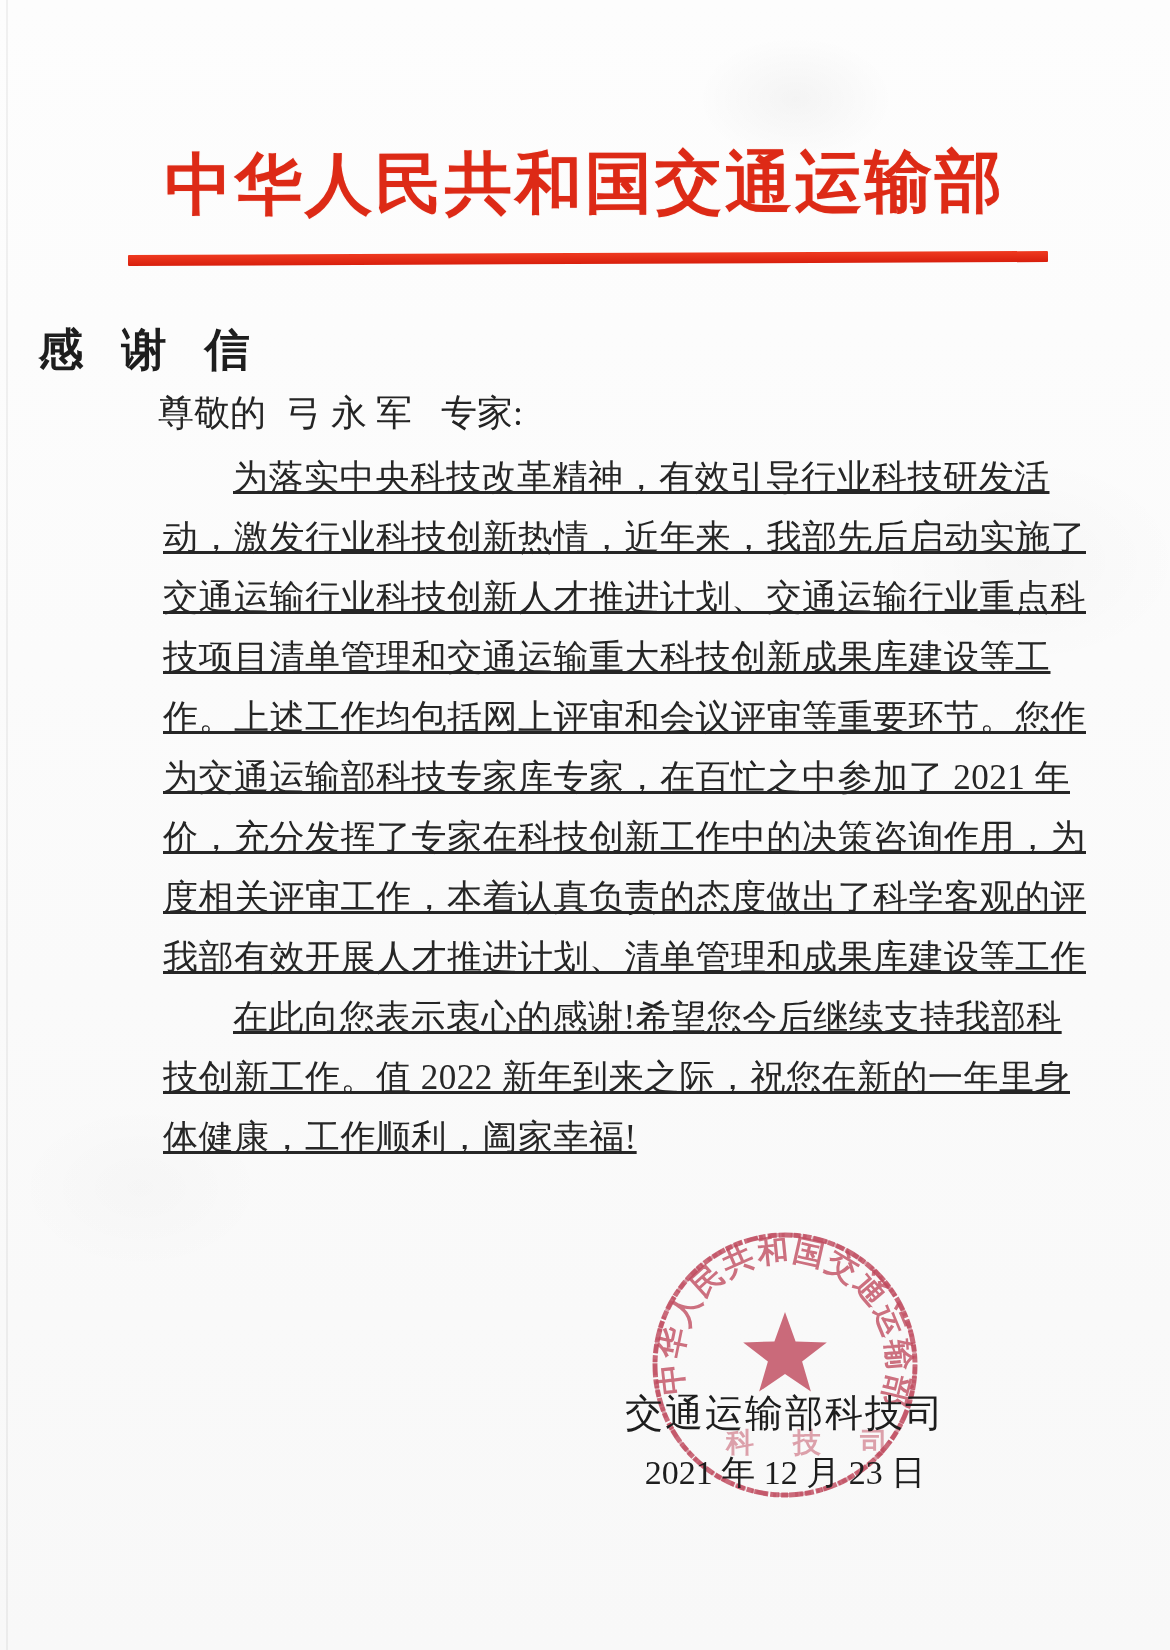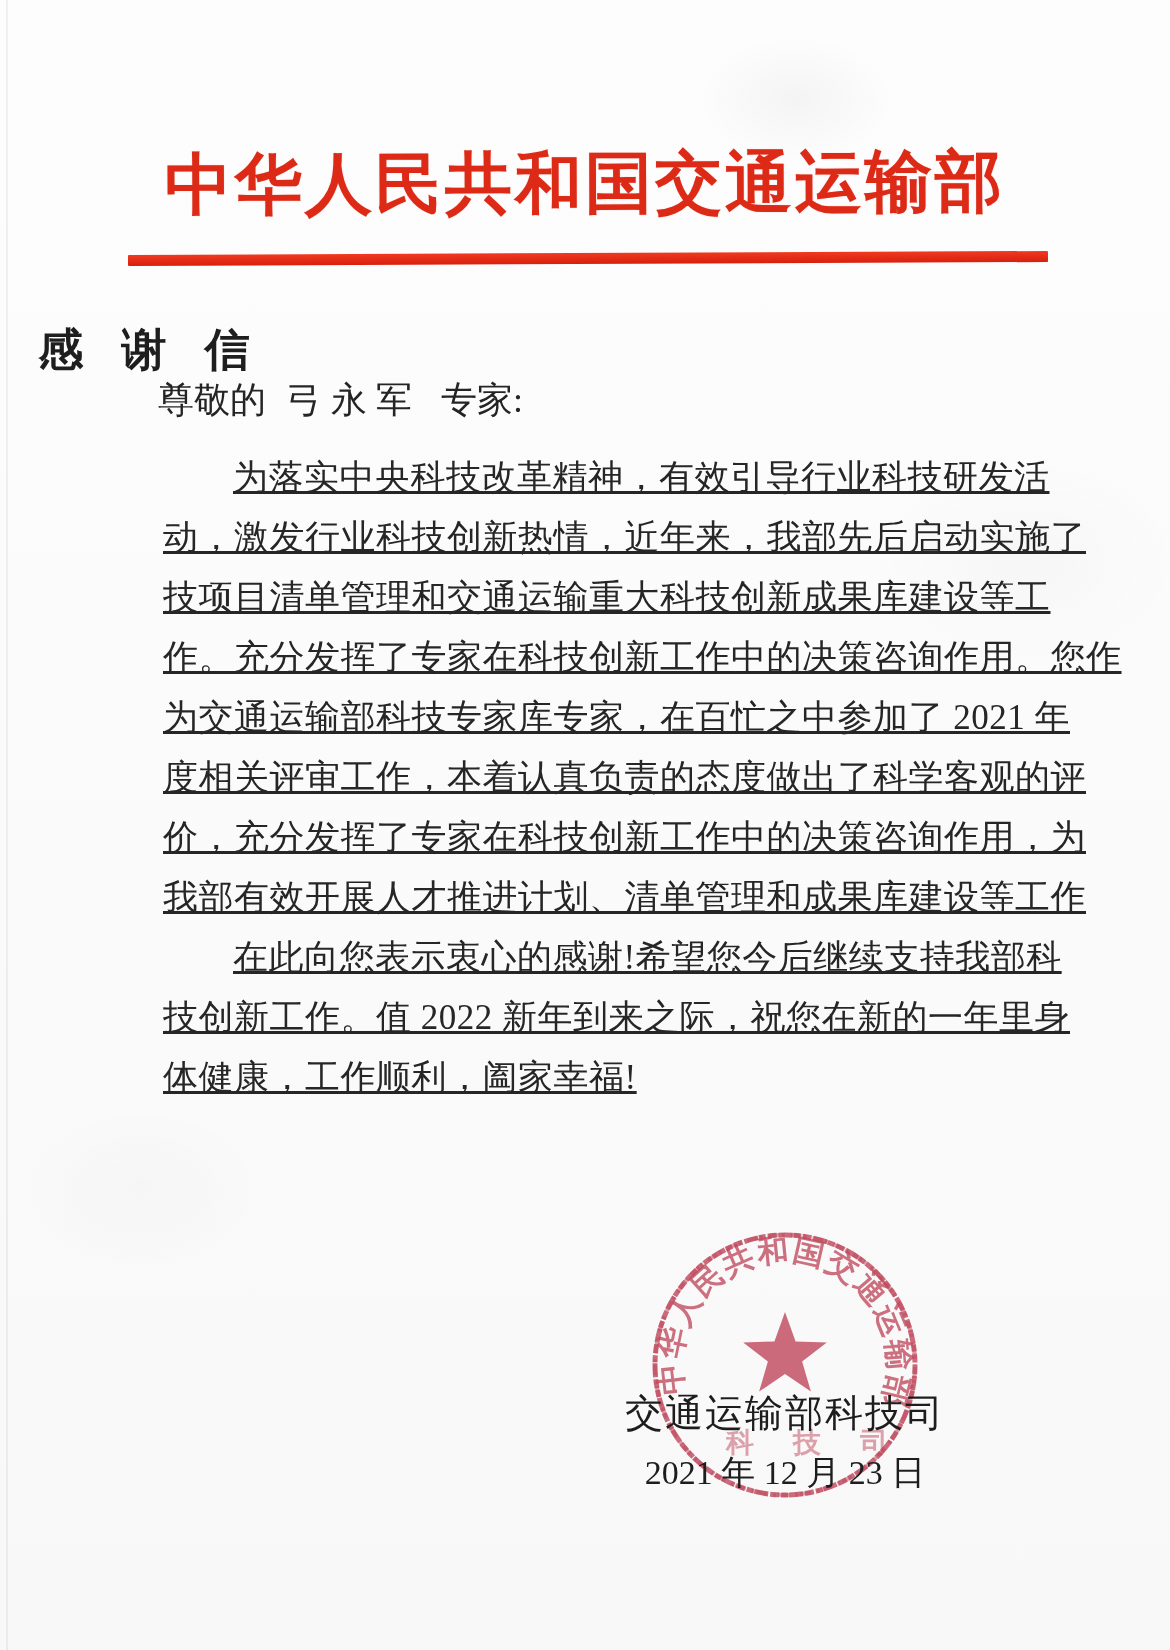--- a/index.html
+++ b/index.html
@@ -38,21 +38,21 @@
   }
   .title{
     position:absolute;top:320px;left:0;width:100%;
     font-size:45px;font-weight:bold;
     letter-spacing:0.85em;
     padding-left:0.85em;
     box-sizing:border-box;
     color:#1e1e1e;
   }
   .salutation{
-    position:absolute;top:376px;left:158px;
+    position:absolute;top:389px;left:158px;
     font-size:36px;
     color:#242424;
     white-space:nowrap;
   }
   .expert-name{
     margin:0 20px;
     letter-spacing:9px;
     font-family:"DejaVu Serif","Liberation Serif",serif;
   }
   .body{
@@ -113,25 +113,26 @@
   <div class="title">感谢信</div>
 
   <div class="salutation">
     <span>尊敬的</span><span class="expert-name">弓永军</span><span>专家:</span>
   </div>
 
   <div class="body">
     <div>
         <div class="line indent">为落实中央科技改革精神，有效引导行业科技研发活</div>
         <div class="line">动，激发行业科技创新热情，近年来，我部先后启动实施了</div>
+        <div class="line">交通运输行业科技创新人才推进计划、交通运输行业重点科</div>
         <div class="line">技项目清单管理和交通运输重大科技创新成果库建设等工</div>
-        <div class="line">作。充分发挥了专家在科技创新工作中的决策咨询作用。您作</div>
+        <div class="line">作。上述工作均包括网上评审和会议评审等重要环节。您作</div>
         <div class="line">为交通运输部科技专家库专家，在百忙之中参加了 2021 年</div>
+        <div class="line">价，充分发挥了专家在科技创新工作中的决策咨询作用，为</div>
         <div class="line">度相关评审工作，本着认真负责的态度做出了科学客观的评</div>
-        <div class="line">价，充分发挥了专家在科技创新工作中的决策咨询作用，为</div>
         <div class="line">我部有效开展人才推进计划、清单管理和成果库建设等工作</div>
       </div>
     <div>
         <div class="line indent">在此向您表示衷心的感谢!希望您今后继续支持我部科</div>
         <div class="line">技创新工作。值 2022 新年到来之际，祝您在新的一年里身</div>
         <div class="line last">体健康，工作顺利，阖家幸福!</div>
       </div>
   </div>
 
   <div class="stamp">

